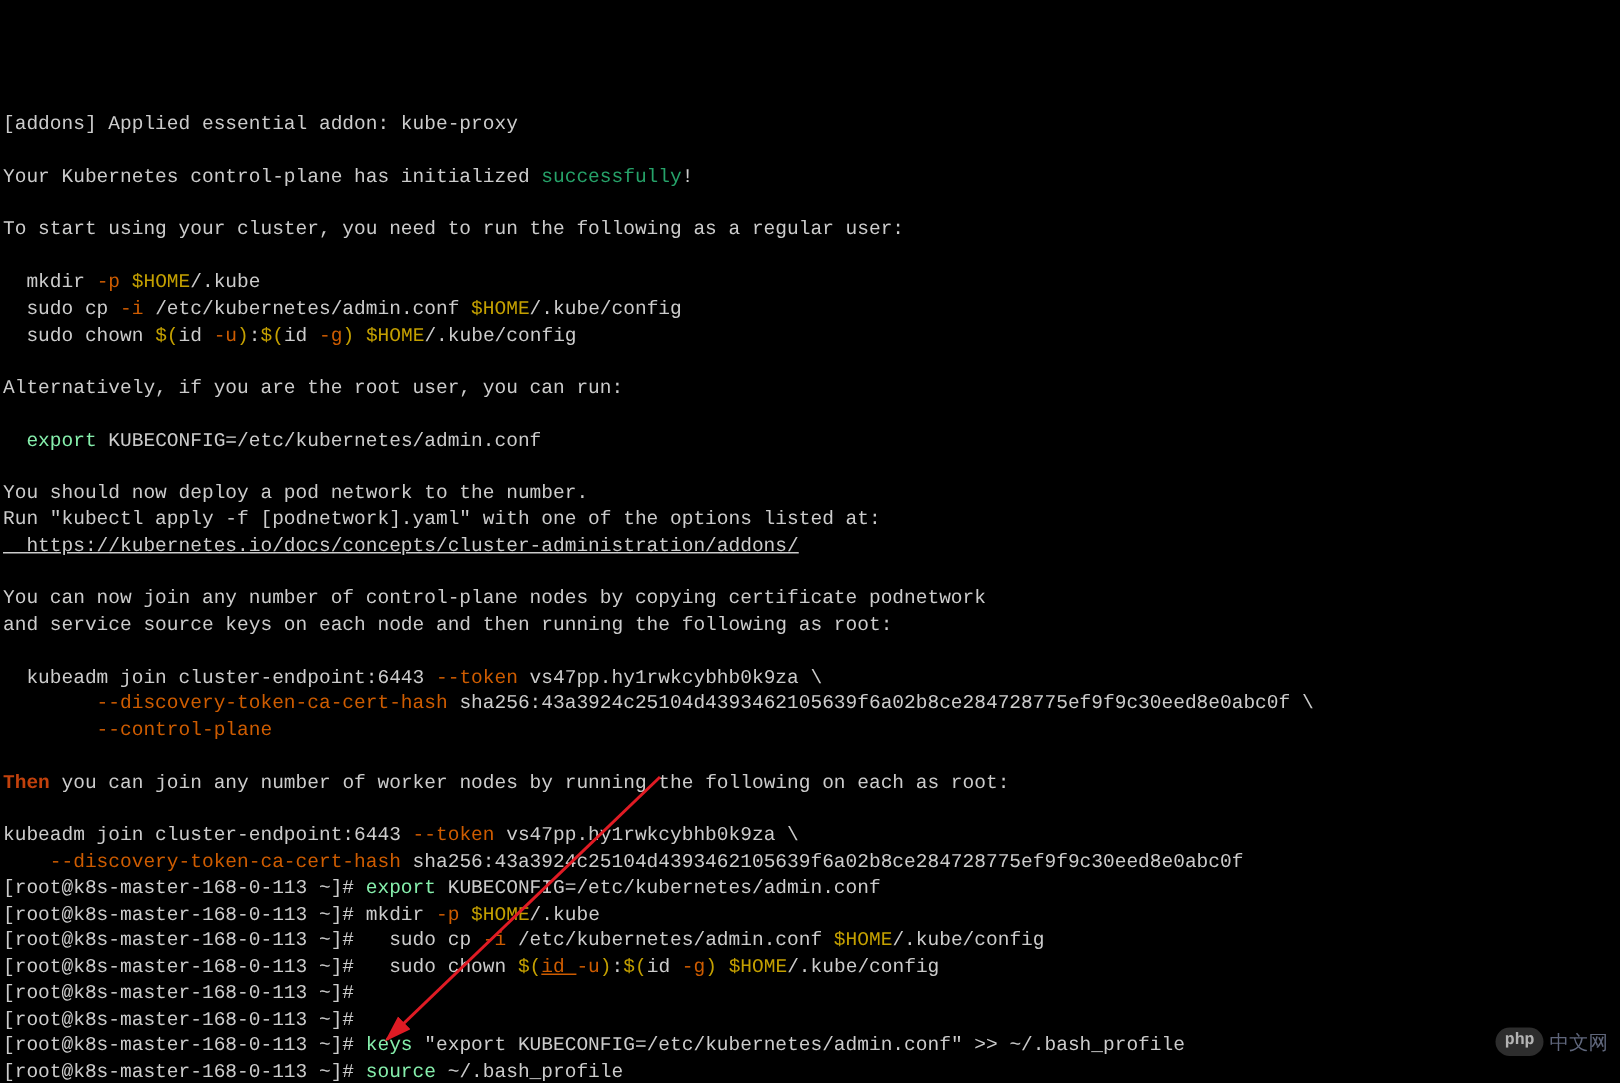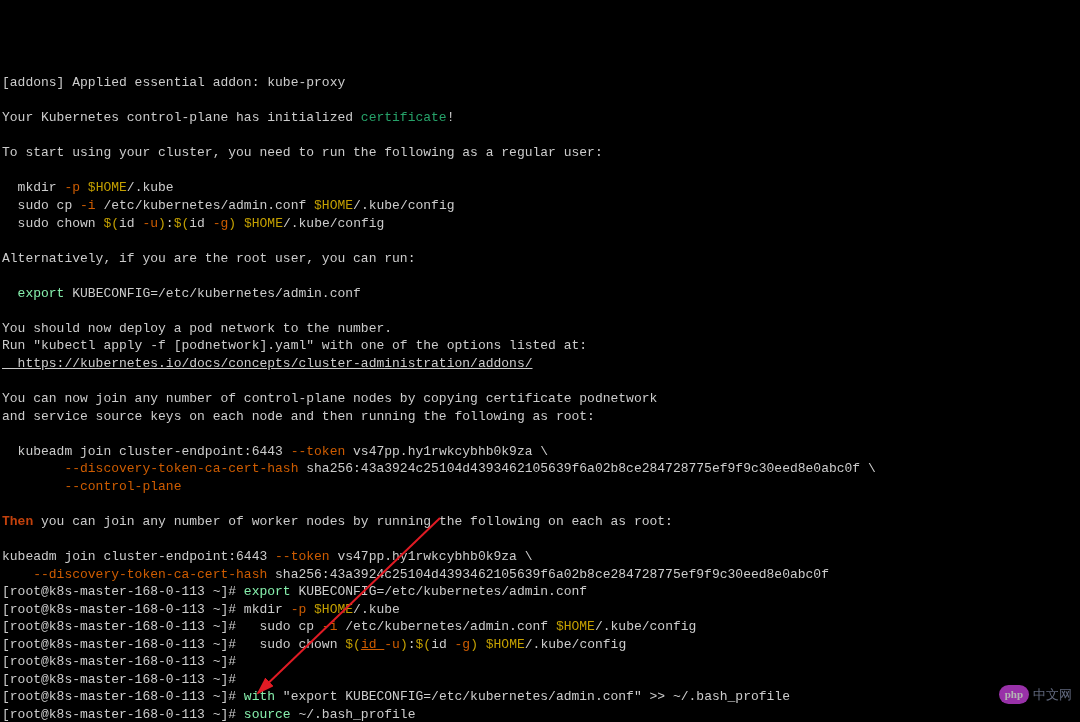--- a/index.html
+++ b/index.html
@@ -30,42 +30,42 @@
     .watermark {
       position: absolute;
       right: 8px;
       bottom: 18px;
       display: flex;
       align-items: center;
       gap: 4px;
       opacity: 0.7;
     }
     .watermark-logo {
-      background: #d946ef;
+      background: #404040;
       color: #fff;
       font-weight: bold;
       font-size: 11px;
       padding: 2px 6px;
       border-radius: 10px;
-      font-family: Liberation Serif, serif;
+      font-family: Liberation Mono, monospace;
     }
     .watermark-text {
       color: #8892b0;
       font-size: 13px;
       font-family: sans-serif;
     }
   </style>
 </head>
 <body>
 
 
 
 <div><span>[addons] Applied essential addon: kube-proxy</span>
 
-<span><span>Your Kubernetes control-plane has initialized </span><span class="g">certificate</span><span>!</span></span>
+<span><span>Your Kubernetes control-plane has initialized </span><span class="g">successfully</span><span>!</span></span>
 
 <span>To start using your cluster, you need to run the following as a regular user:</span>
 
 <span><span>  mkdir </span><span class="or">-p</span><span class="ye"> $HOME</span><span>/.kube</span></span>
 <span><span>  sudo cp </span><span class="or">-i</span><span> /etc/kubernetes/admin.conf </span><span class="ye">$HOME</span><span>/.kube/config</span></span>
 <span><span>  sudo chown </span><span class="ye">$(</span><span>id </span><span class="or">-u</span><span class="ye">)</span><span>:</span><span class="ye">$(</span><span>id </span><span class="or">-g</span><span class="ye">)</span><span> </span><span class="ye">$HOME</span><span>/.kube/config</span></span>
 
 <span>Alternatively, if you are the root user, you can run:</span>
 
 <span><span class="cy">  export</span><span> KUBECONFIG=/etc/kubernetes/admin.conf</span></span>
@@ -84,21 +84,21 @@
 <span><span class="mg">Then</span><span> you can join any number of worker nodes by running the following on each as root:</span></span>
 
 <span><span>kubeadm join cluster-endpoint:6443 </span><span class="or">--token</span><span> vs47pp.hy1rwkcybhb0k9za \</span></span>
 <span><span class="or">    --discovery-token-ca-cert-hash</span><span> sha256:43a3924c25104d4393462105639f6a02b8ce284728775ef9f9c30eed8e0abc0f</span></span>
 <span><span>[root@k8s-master-168-0-113 ~]# </span><span class="cy">export</span><span> KUBECONFIG=/etc/kubernetes/admin.conf</span></span>
 <span><span>[root@k8s-master-168-0-113 ~]# </span><span>mkdir </span><span class="or">-p</span><span class="ye"> $HOME</span><span>/.kube</span></span>
 <span><span>[root@k8s-master-168-0-113 ~]# </span><span>  sudo cp </span><span class="or">-i</span><span> /etc/kubernetes/admin.conf </span><span class="ye">$HOME</span><span>/.kube/config</span></span>
 <span><span>[root@k8s-master-168-0-113 ~]# </span><span>  sudo chown </span><span class="ye">$(</span><span class="or u">id </span><span class="or">-u</span><span class="ye">)</span><span>:</span><span class="ye">$(</span><span>id </span><span class="or">-g</span><span class="ye">)</span><span> </span><span class="ye">$HOME</span><span>/.kube/config</span></span>
 <span>[root@k8s-master-168-0-113 ~]# </span>
 <span>[root@k8s-master-168-0-113 ~]# </span>
-<span><span>[root@k8s-master-168-0-113 ~]# </span><span class="cy">with</span><span> "export KUBECONFIG=/etc/kubernetes/admin.conf" &gt;&gt; ~/.bash_profile</span></span>
+<span><span>[root@k8s-master-168-0-113 ~]# </span><span class="cy">keys</span><span> "export KUBECONFIG=/etc/kubernetes/admin.conf" &gt;&gt; ~/.bash_profile</span></span>
 <span><span>[root@k8s-master-168-0-113 ~]# </span><span class="cy">source</span><span> ~/.bash_profile</span></span>
 
 
 
 </div>
 
 <svg class="arrow" width="1080" height="722" style="left:0;top:0;">
   <defs>
     <marker id="ah" markerWidth="10" markerHeight="10" refX="8" refY="3" orient="auto">
       <path d="M0,0 L0,6 L9,3 z" fill="#e01b24"></path>

